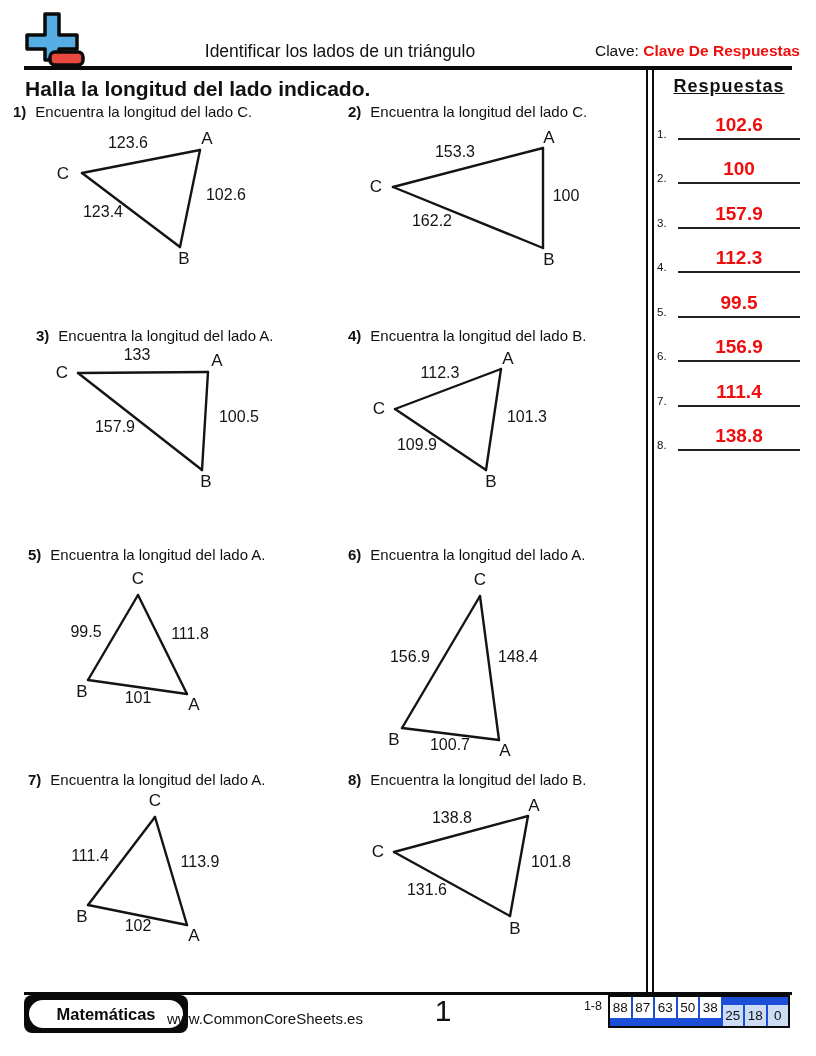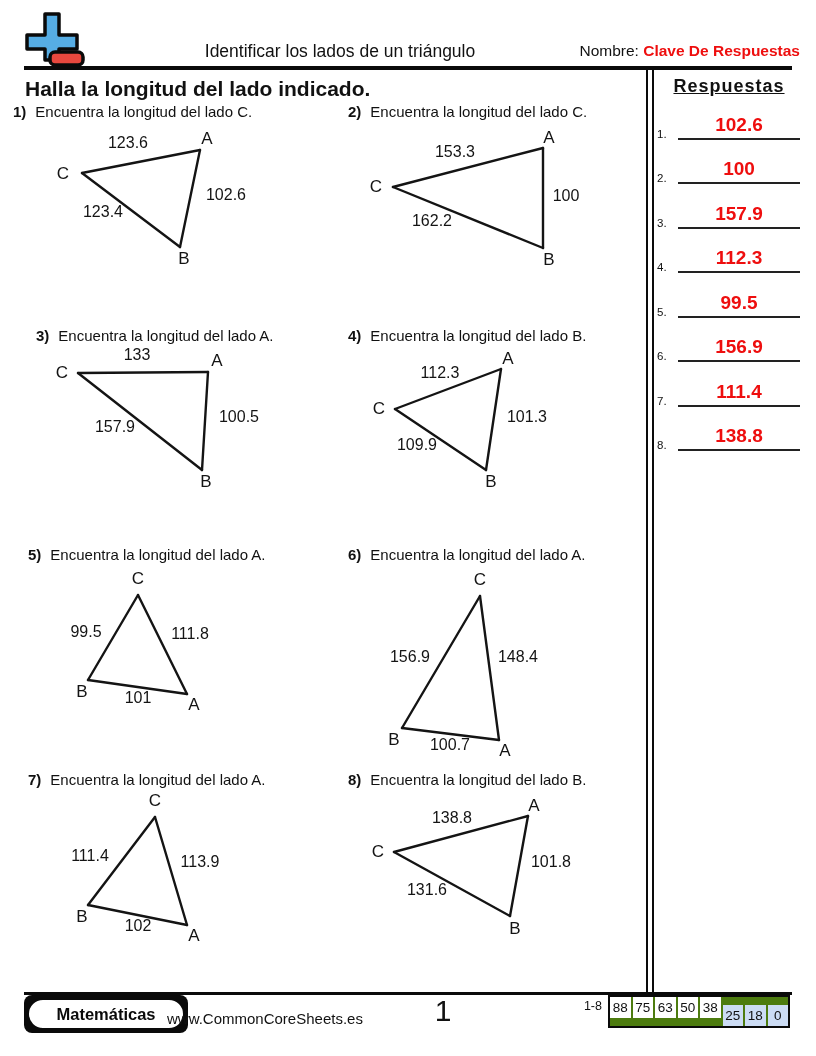--- a/index.html
+++ b/index.html
@@ -43,37 +43,37 @@
   #brand-badge .pill { position:absolute; left:3px; right:3px; top:3px; bottom:3px;
                  background:#fff; border:2.5px solid #0a0a0a; border-radius:17px;
                  display:flex; align-items:center; justify-content:center;
                  font-weight:bold; font-size:16.5px; color:#0a0a0a; }
   #website { position:absolute; left:167px; top:1010px; font-size:15px; }
   #page-number { position:absolute; left:418px; top:994px; width:50px; text-align:center;
                  font-size:30px; font-weight:400; }
   #score-label { position:absolute; left:568px; top:999px; width:34px; text-align:right;
                  font-size:12.5px; }
   #score-table { position:absolute; left:608px; top:995px; display:flex;
-                 border:2px solid #0a0a0a; background:#4d7c0f; gap:2px; }
+                 border:2px solid #0a0a0a; background:#1d4ed8; gap:2px; }
   #score-table .cell { width:20.5px; height:21px; background:#fff; font-size:13.5px;
                  display:flex; align-items:center; justify-content:center; }
   #score-table .cell.hl { background:#ccdcf4;margin-top:8px; }
 </style>
 </head>
 <body>
 
 <div id="page">
 
   <svg id="logo" width="100" height="62">
     <path d="M33 4 h14 v21 h18 v14 h-18 v11 h-14 v-11 h-18 v-14 h18 z" fill="#56ade4" stroke="#0a0a0a" stroke-width="3.5" stroke-linejoin="round"></path>
     <rect x="38" y="42" width="33" height="13" rx="5" fill="#e8483e" stroke="#0a0a0a" stroke-width="3.5"></rect>
   </svg>
   <div id="worksheet-title">Identificar los lados de un triángulo</div>
   <div id="name-block">
-    <span>Nombre:</span>
+    <span>Clave:</span>
     <span class="name-value">Clave De Respuestas</span>
   </div>
   <div class="hrule-thick" style="top:66px"></div>
   <div id="instruction">Halla la longitud del lado indicado.</div>
 
   <div class="q" style="left:13px;top:103px">
     <span class="qnum">1)</span><span>Encuentra la longitud del lado C.</span>
   </div>
   <svg class="tri" style="left:28px;top:124px" width="310" height="152">
     <line x1="54" y1="49" x2="172" y2="26"></line>
@@ -230,21 +230,21 @@
 
   <div class="hrule-thick" id="footer-line" style="height:2.5px"></div>
   <div id="brand-badge">
     <div class="pill">Matemáticas</div>
   </div>
   <div id="website">www.CommonCoreSheets.es</div>
   <div id="page-number">1</div>
   <div id="score-label">1-8</div>
   <div id="score-table">
     <div class="cell">88</div>
-    <div class="cell">75</div>
+    <div class="cell">87</div>
     <div class="cell">63</div>
     <div class="cell">50</div>
     <div class="cell">38</div>
     <div class="cell hl">25</div>
     <div class="cell hl">18</div>
     <div class="cell hl">0</div>
   </div>
 
 </div>
 

